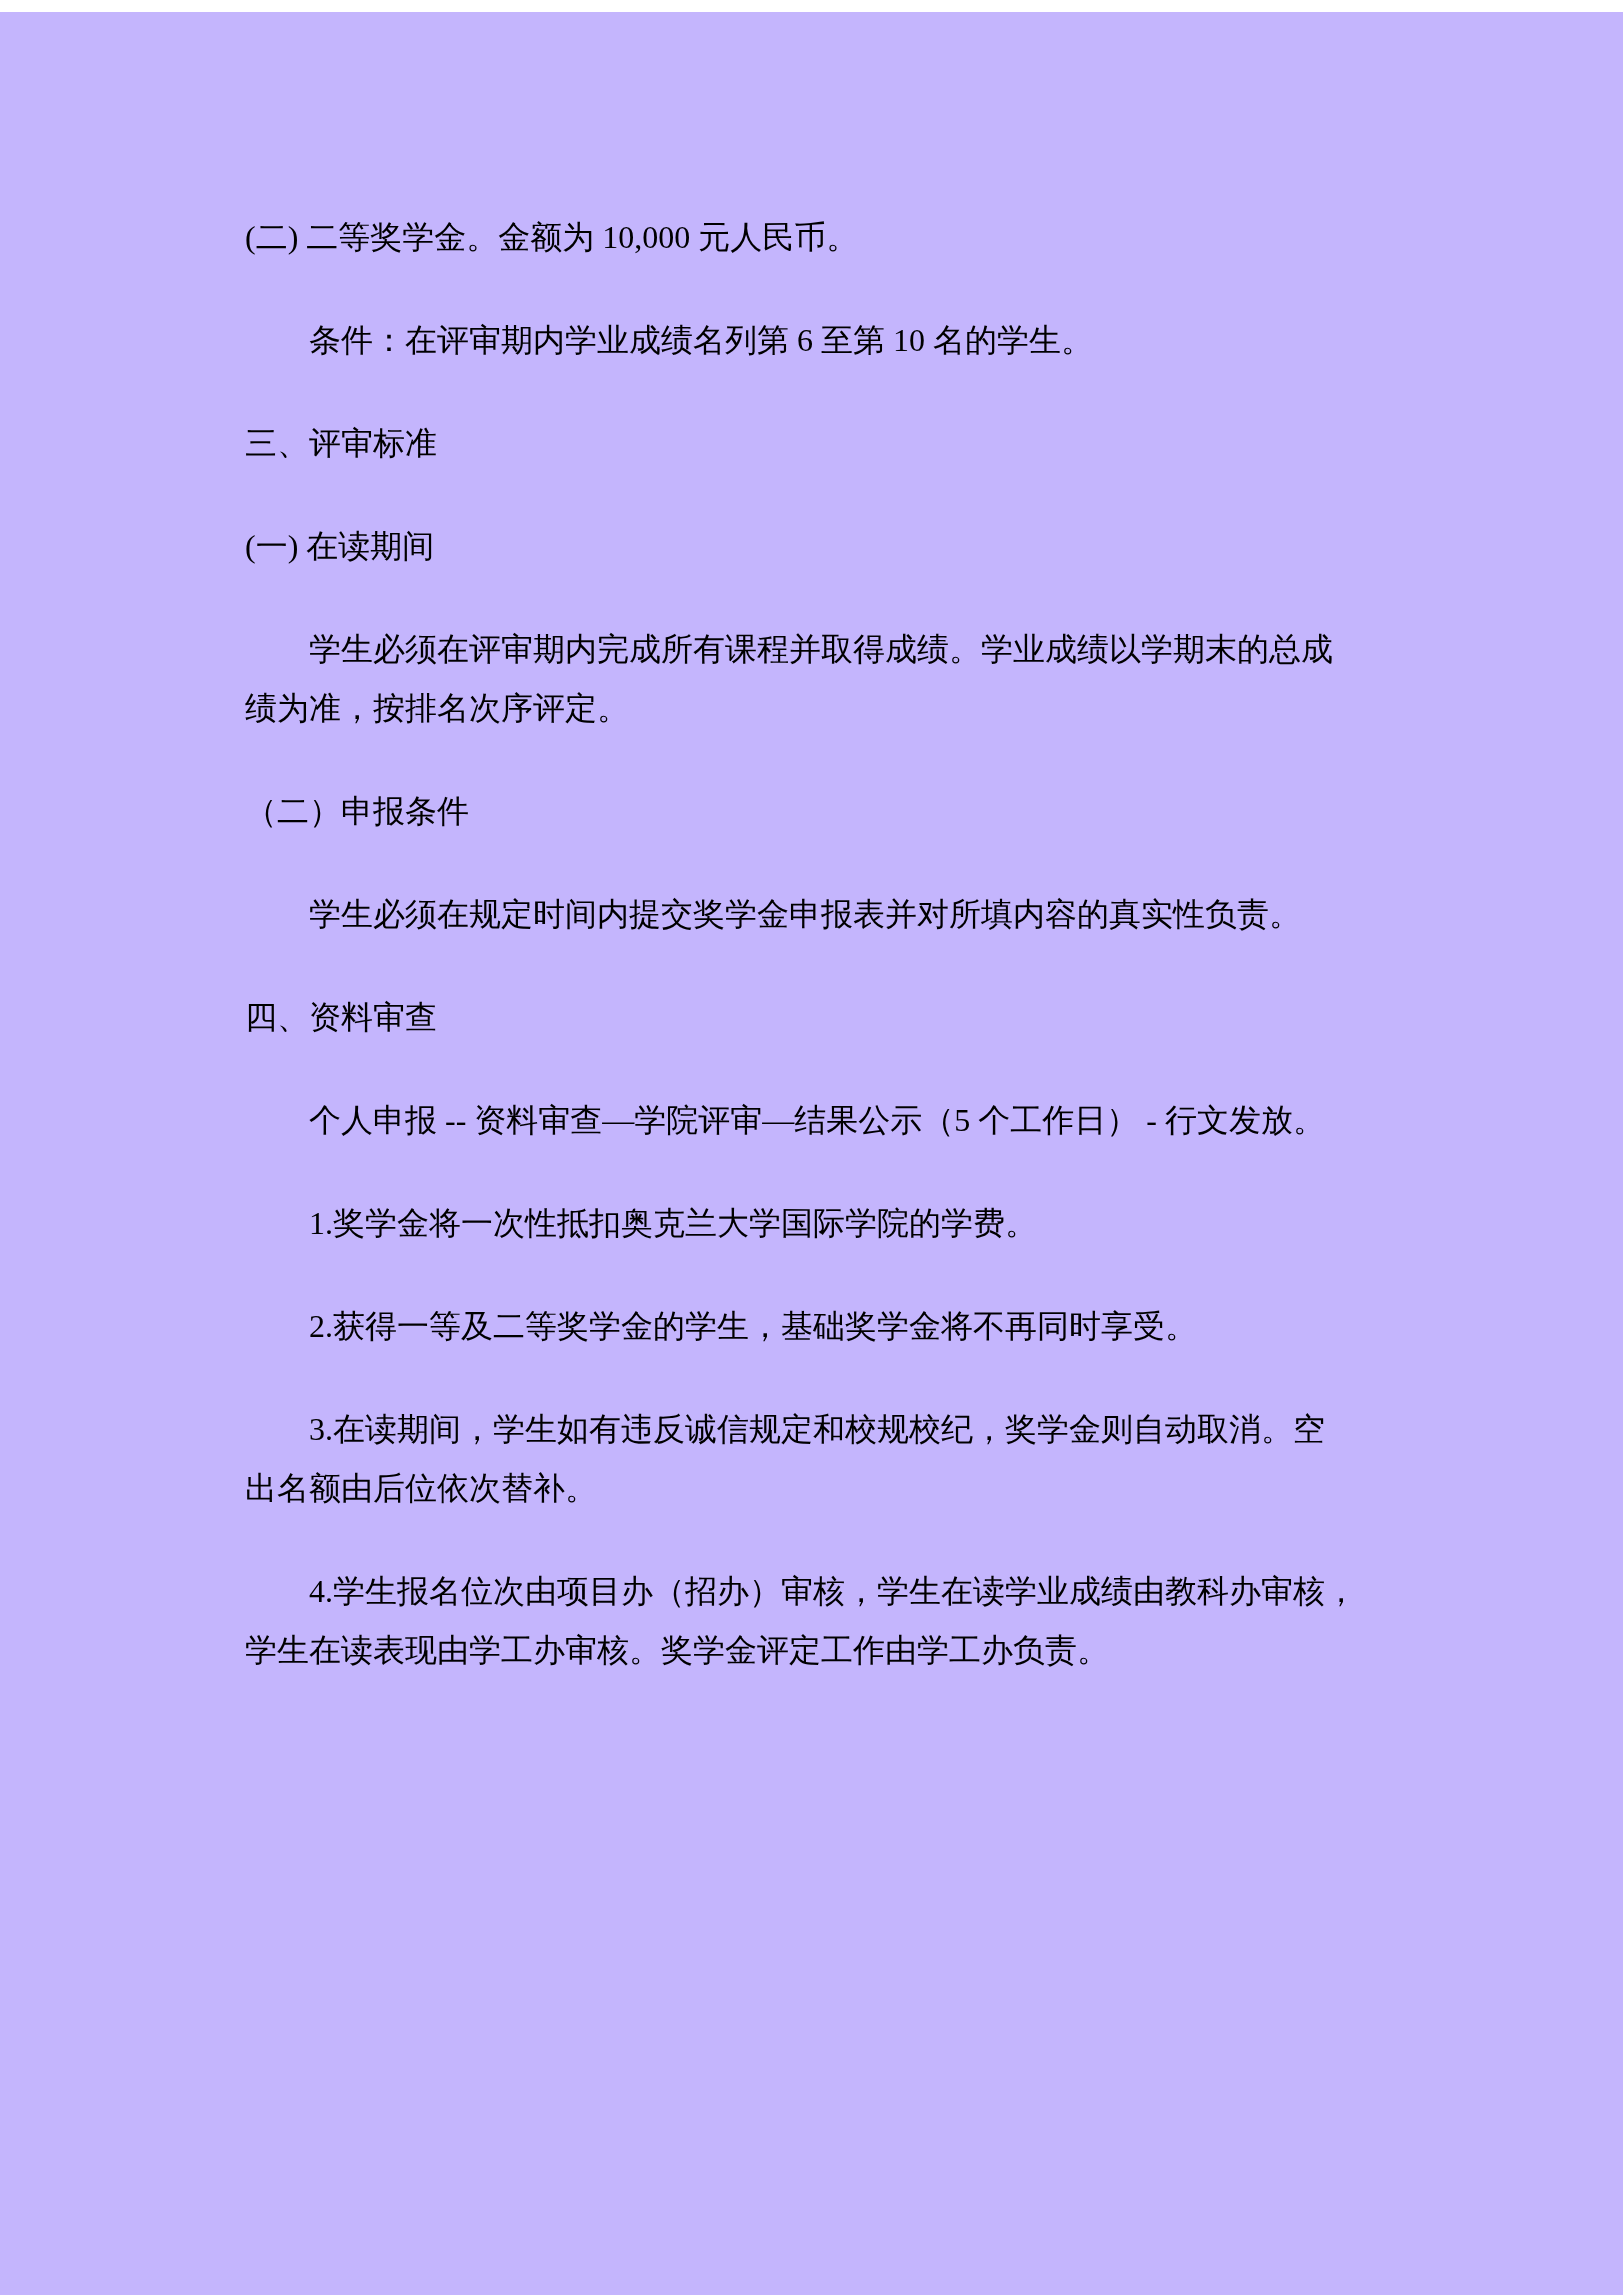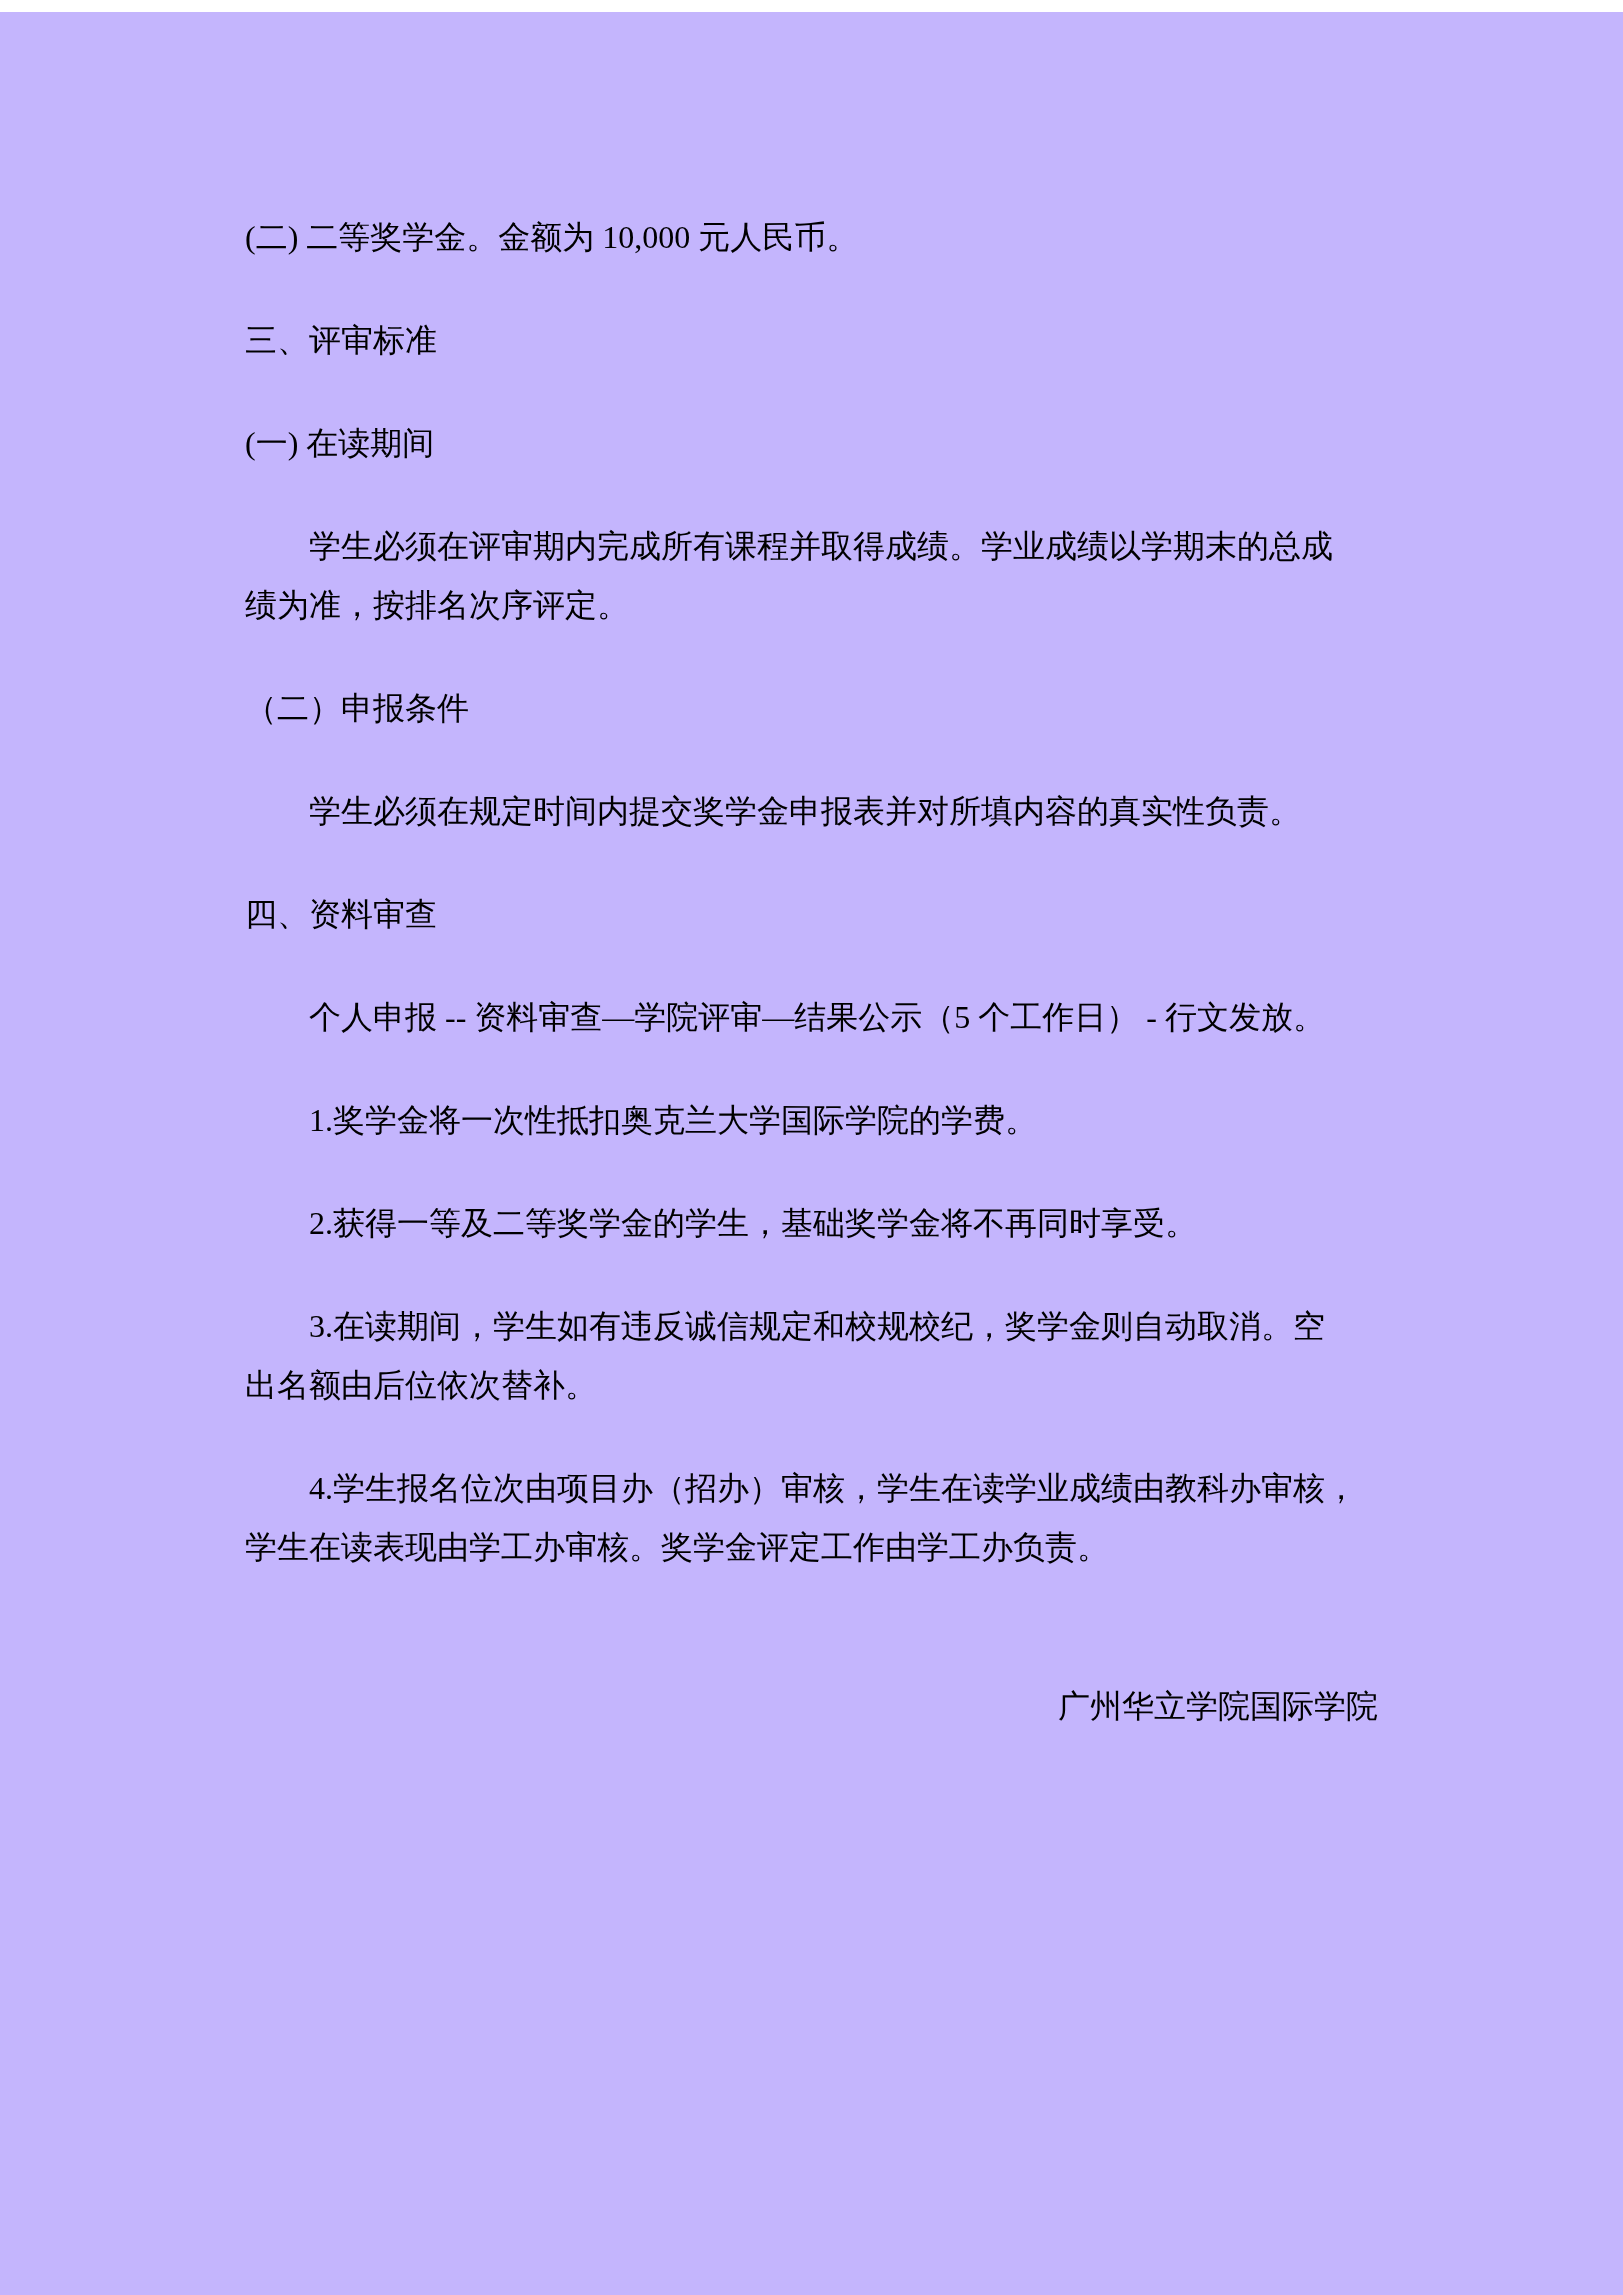--- a/index.html
+++ b/index.html
@@ -57,20 +57,23 @@
 </head>
 <body>
 
 <div class="page">
   <div class="doc">
 
     <div class="para">
       <div class="line">(二) 二等奖学金。金额为 10,000 元人民币。</div>
     </div>
 
+    <div class="para">
+      <div class="line indent">条件：在评审期内学业成绩名列第 6 至第 10 名的学生。</div>
+    </div>
 
     <div class="para heading">
       <div class="line">三、评审标准</div>
     </div>
 
     <div class="para">
       <div class="line">(一) 在读期间</div>
     </div>
 
     <div class="para">
@@ -106,20 +109,17 @@
     <div class="para">
       <div class="line indent">3.在读期间，学生如有违反诚信规定和校规校纪，奖学金则自动取消。空</div>
       <div class="line">出名额由后位依次替补。</div>
     </div>
 
     <div class="para">
       <div class="line indent">4.学生报名位次由项目办（招办）审核，学生在读学业成绩由教科办审核，</div>
       <div class="line">学生在读表现由学工办审核。奖学金评定工作由学工办负责。</div>
     </div>
 
-    <div class="para right sig-block">
-      <div class="line">广州华立学院国际学院</div>
-    </div>
 
 
   </div>
 </div>
 
 
 </body></html>

